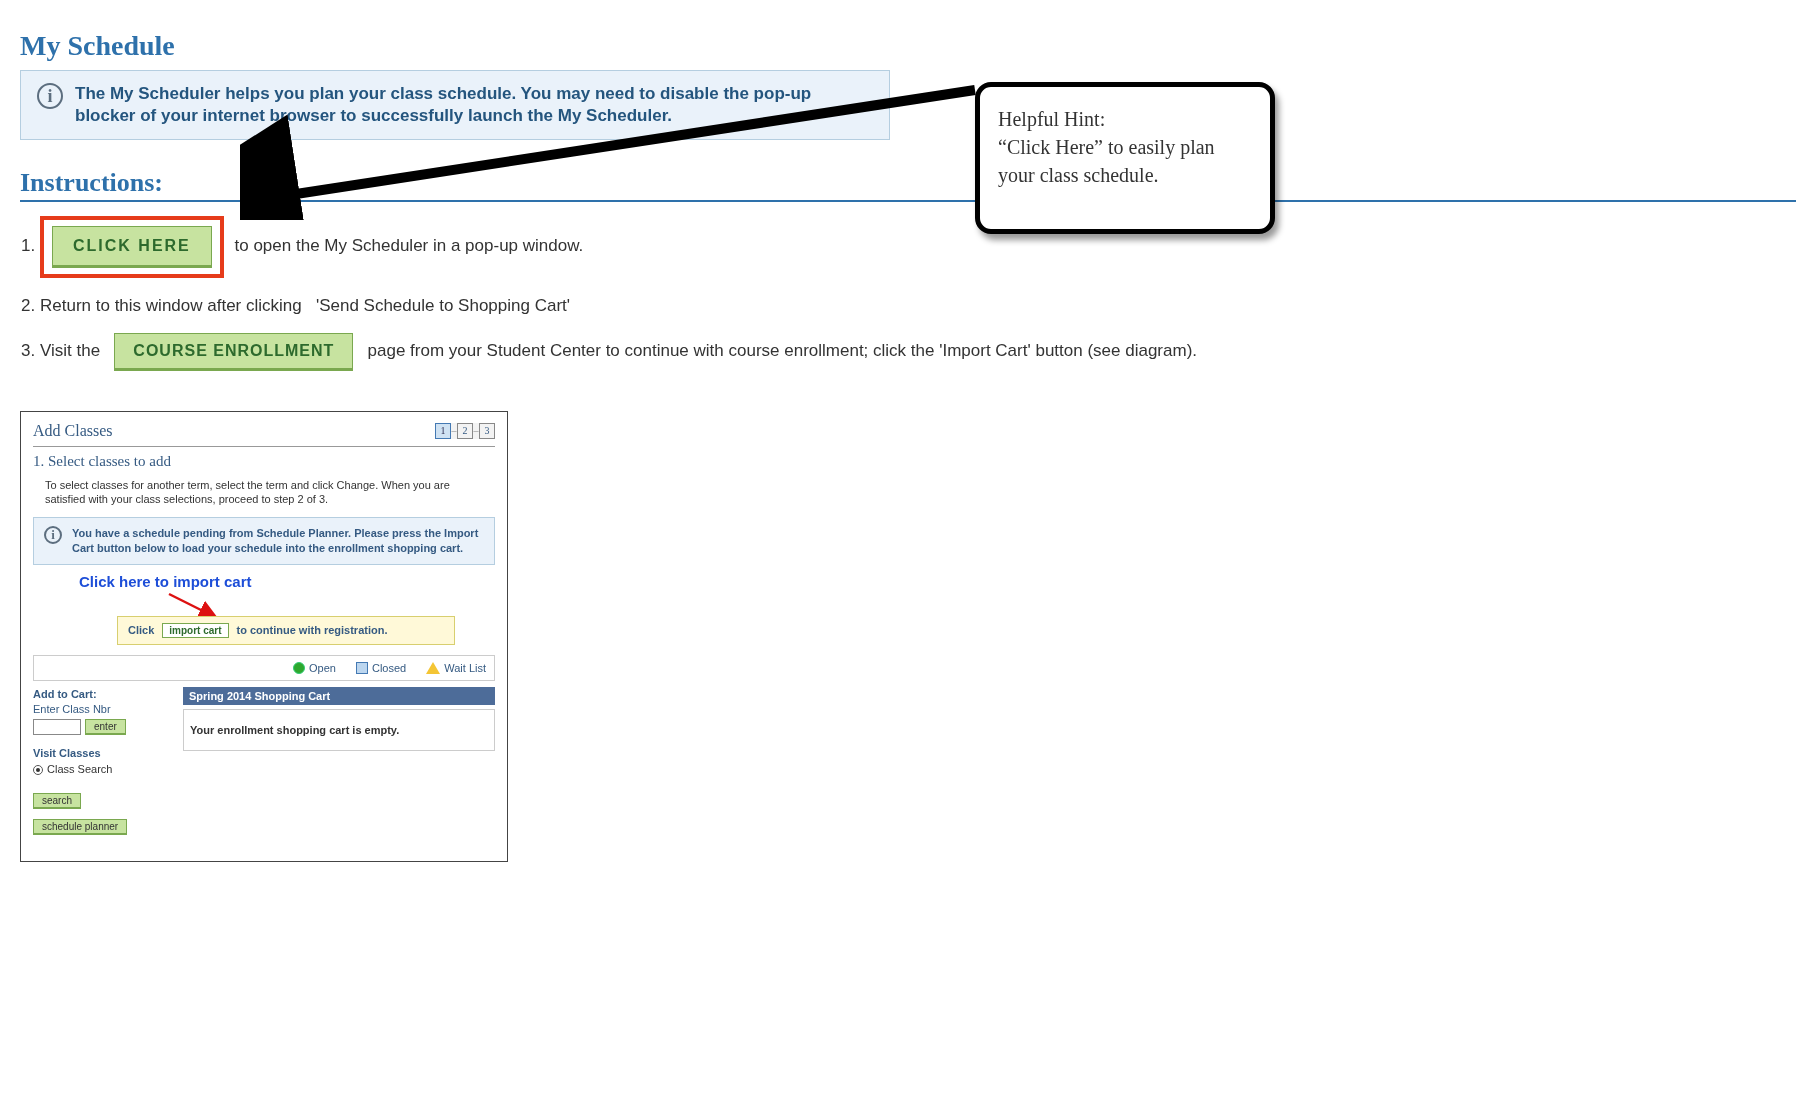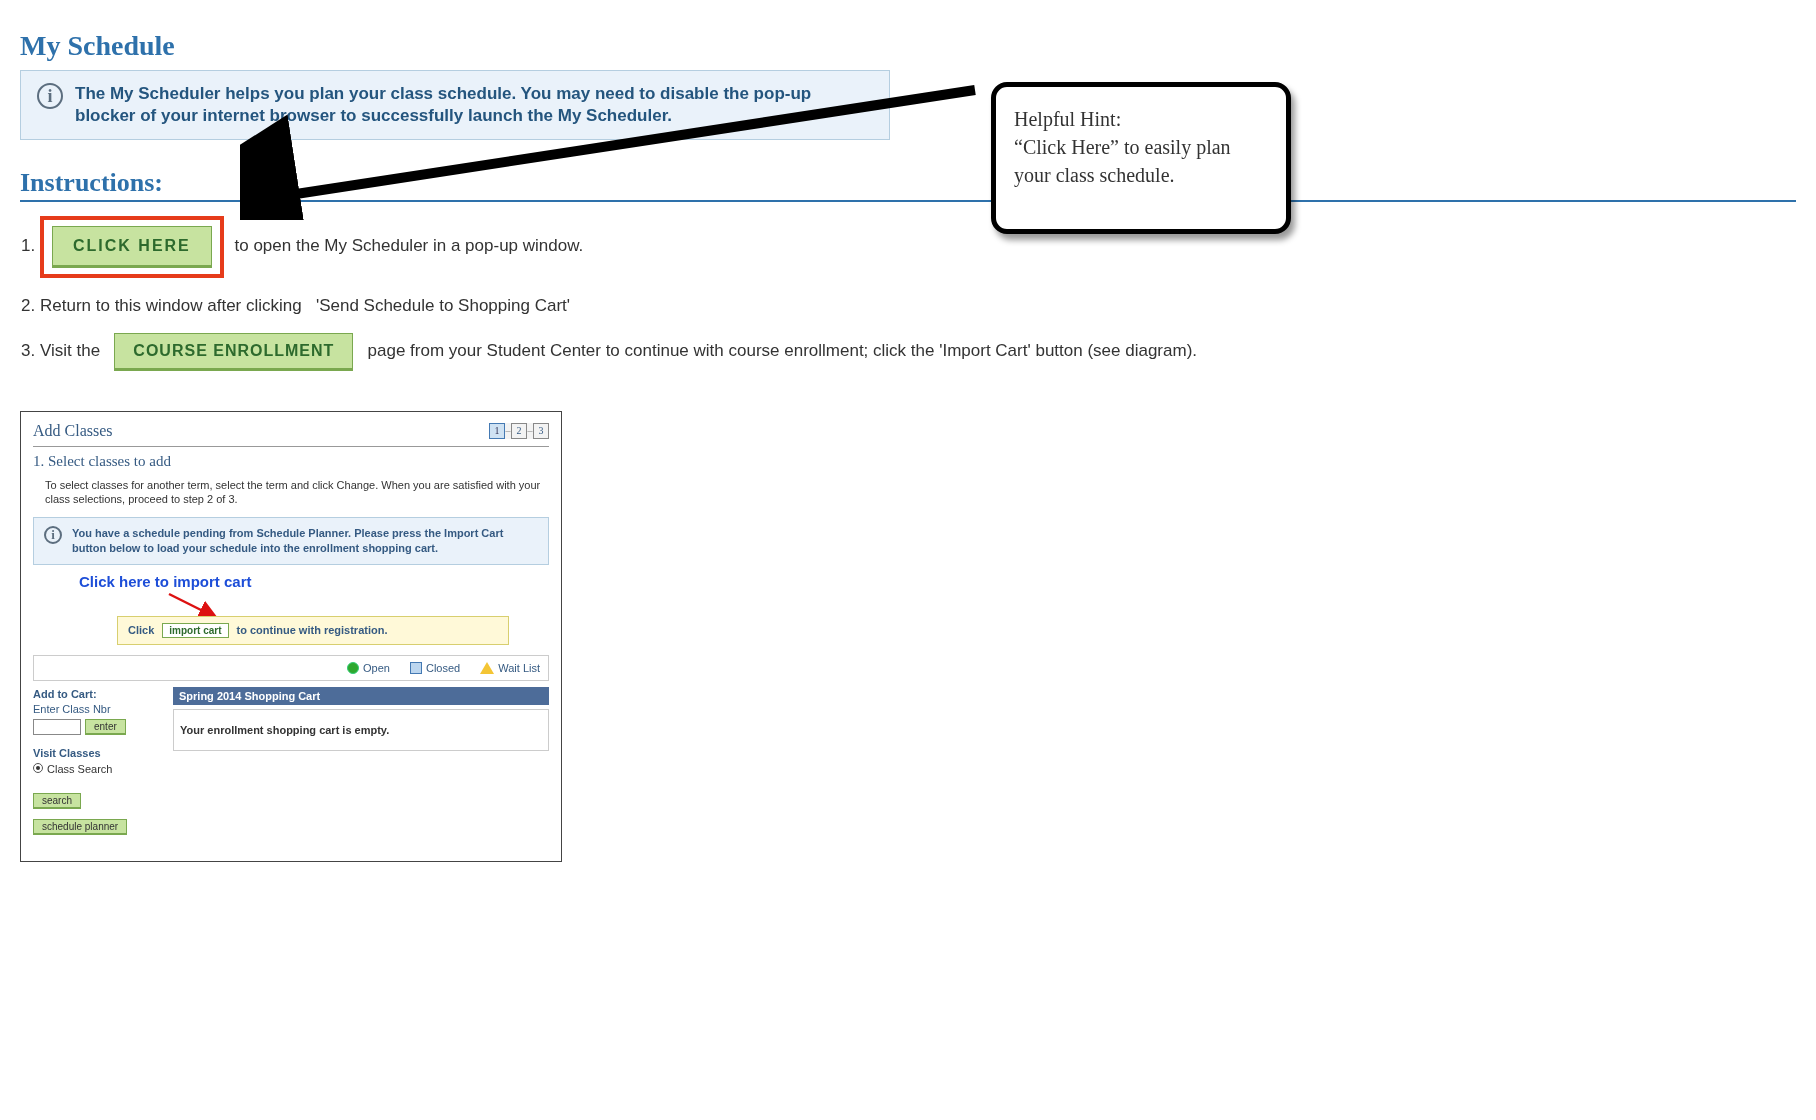--- a/index.html
+++ b/index.html
@@ -100,34 +100,33 @@
     width: 300px;
     background: #fff;
     border: 5px solid #000;
     border-radius: 16px;
     padding: 18px 18px 40px 18px;
     font-family: Georgia, serif;
     font-size: 20px;
     line-height: 1.4;
     box-shadow: 4px 6px 6px rgba(0,0,0,0.4);
     z-index: 10;
-    margin-left: 16px;
   }
   .arrow-svg {
     position: absolute;
     left: 240px;
     top: 60px;
     z-index: 5;
     pointer-events: none;
   }
 
   
   .diagram {
     margin-top: 40px;
-    width: 542px;
+    width: 488px;
     border: 1px solid #444;
     padding: 10px 12px 16px 12px;
     background: #fff;
     font-size: 12px;
   }
   .diagram .dg-title {
     font-family: Georgia, serif;
     color: #355a82;
     font-size: 16px;
     border-bottom: 1px solid #999;
@@ -190,30 +189,30 @@
     border:1px solid #ccc; padding:6px 8px;
     display:flex; justify-content:flex-end; gap:20px;
     font-size:11px; color:#355a82;
     margin-bottom: 6px;
     align-items:center;
   }
   .lg { display:flex; align-items:center; gap:4px; }
   .lg .circle { width:12px; height:12px; background:#2ea82e; border-radius:50%; border:1px solid #3c7; }
   .lg .square { width:12px; height:12px; background:#bcd6ef; border:1px solid #4479b3; }
   .lg .tri { width:0; height:0; border-left:7px solid transparent; border-right:7px solid transparent; border-bottom:12px solid #f4c534; }
-  .dg-cols { display:flex; gap:0; }
+  .dg-cols { display:flex; gap:10px; }
   .dg-left { width: 140px; }
   .dg-right { flex:1; }
   .addcart-lbl { font-weight:bold; color:#355a82; font-size:11px; }
   .enter-lbl { color:#355a82; font-size:11px; display:block; margin-top:2px;}
   .enter-row { display:flex; align-items:center; gap:4px; margin-top:4px; }
   .enter-row input { width:48px; height:16px; border:1px solid #888; }
   .sm-green { background:#c7e3a0; border:1px solid #7aa84f; border-bottom:2px solid #7aa84f; font-size:10px; padding:1px 8px; cursor:pointer; }
   .find-lbl { font-weight:bold; color:#355a82; font-size:11px; margin-top:12px; display:block;}
-  .radio-row { font-size:11px; margin-top:4px; display:flex; align-items:flex-start; gap:4px;}
+  .radio-row { font-size:11px; margin-top:4px; display:flex; align-items:flex-end; gap:4px;}
   .radio-dot { width:10px; height:10px; border:1px solid #555; border-radius:50%; display:inline-flex; align-items:center; justify-content:center;}
   .radio-dot::after { content:''; width:4px; height:4px; background:#333; border-radius:50%; }
   .btn-row { margin-top:18px; }
   .btn-row .sm-green { margin-bottom:10px; display:inline-block;}
   .cart-header {
     background:#4d6c99; color:#fff; font-weight:bold;
     font-size:11px; padding:3px 6px;
   }
   .cart-empty {
     border:1px solid #ccc; padding:14px 6px; text-align:left;

